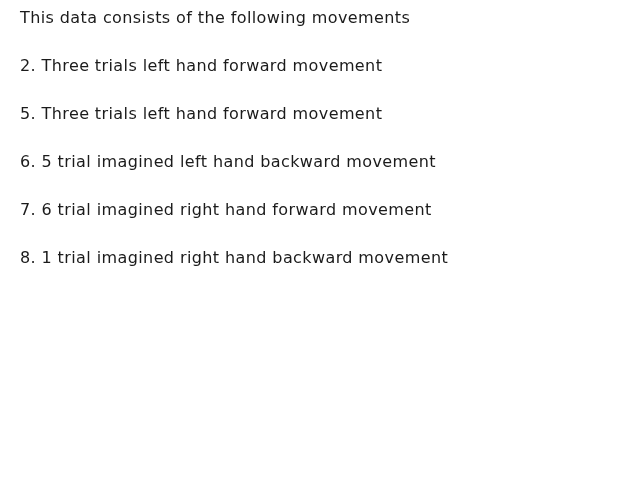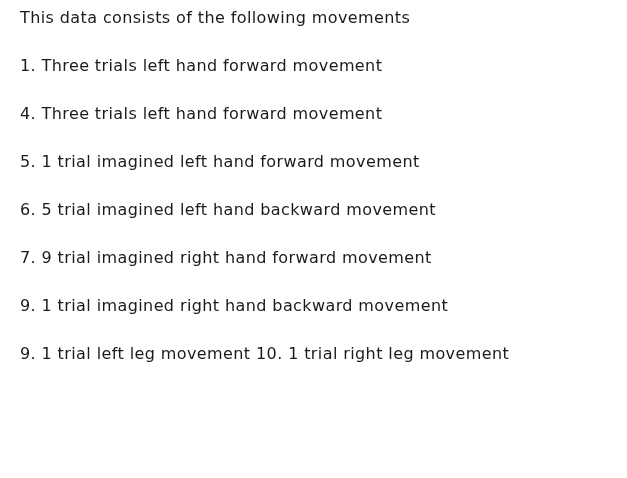--- a/index.html
+++ b/index.html
@@ -28,20 +28,18 @@
     letter-spacing: 0.4px;
     white-space: nowrap;
     color: #1b1b1b;
   }
 </style>
 </head>
 <body>
 
 <div class="doc">
   <p>This data consists of the following movements</p>
-  <p>1. Three trials left hand forward movement</p>
-  <p>4. Three trials left hand forward movement</p>
-  <p>5. 1 trial imagined left hand forward movement</p>
+  <p>2. Three trials left hand forward movement</p>
+  <p>5. Three trials left hand forward movement</p>
   <p>6. 5 trial imagined left hand backward movement</p>
-  <p>7. 9 trial imagined right hand forward movement</p>
-  <p>9. 1 trial imagined right hand backward movement</p>
-  <p>9. 1 trial left leg movement 10. 1 trial right leg movement</p>
+  <p>7. 6 trial imagined right hand forward movement</p>
+  <p>8. 1 trial imagined right hand backward movement</p>
 </div>
 
 </body></html>

